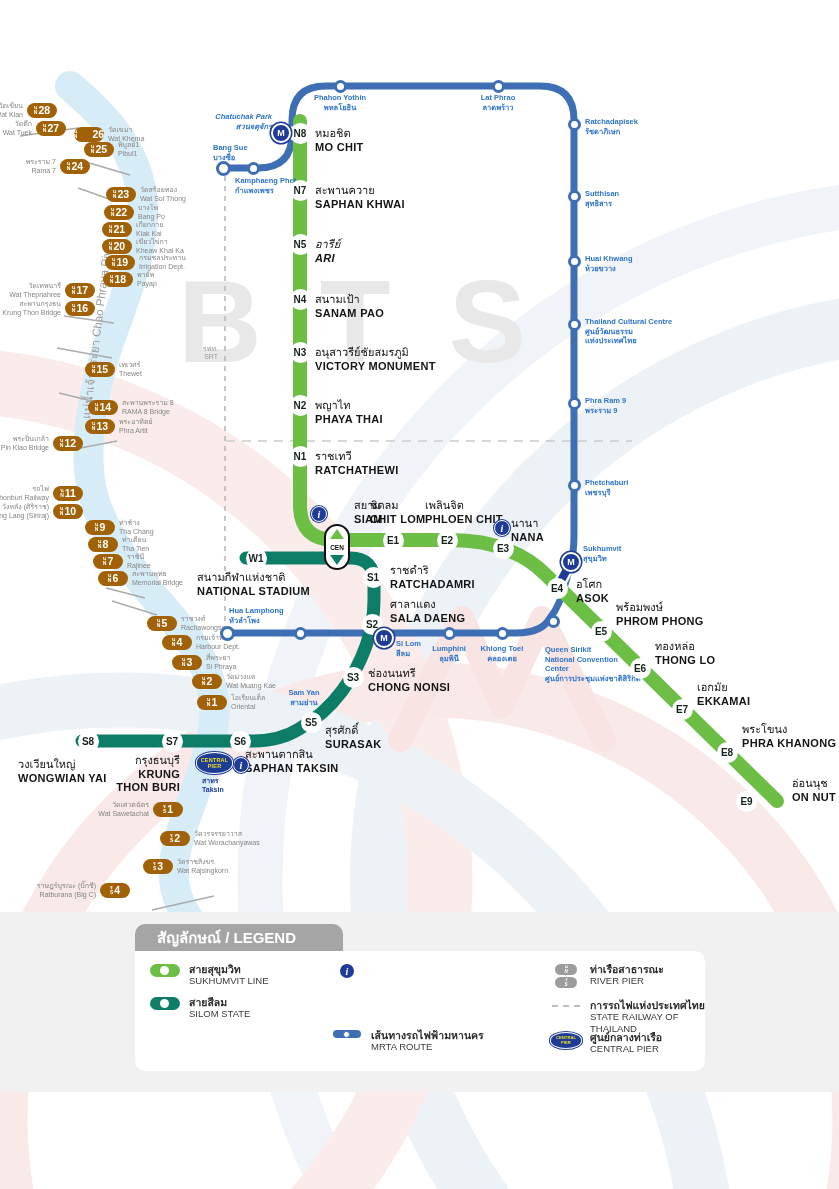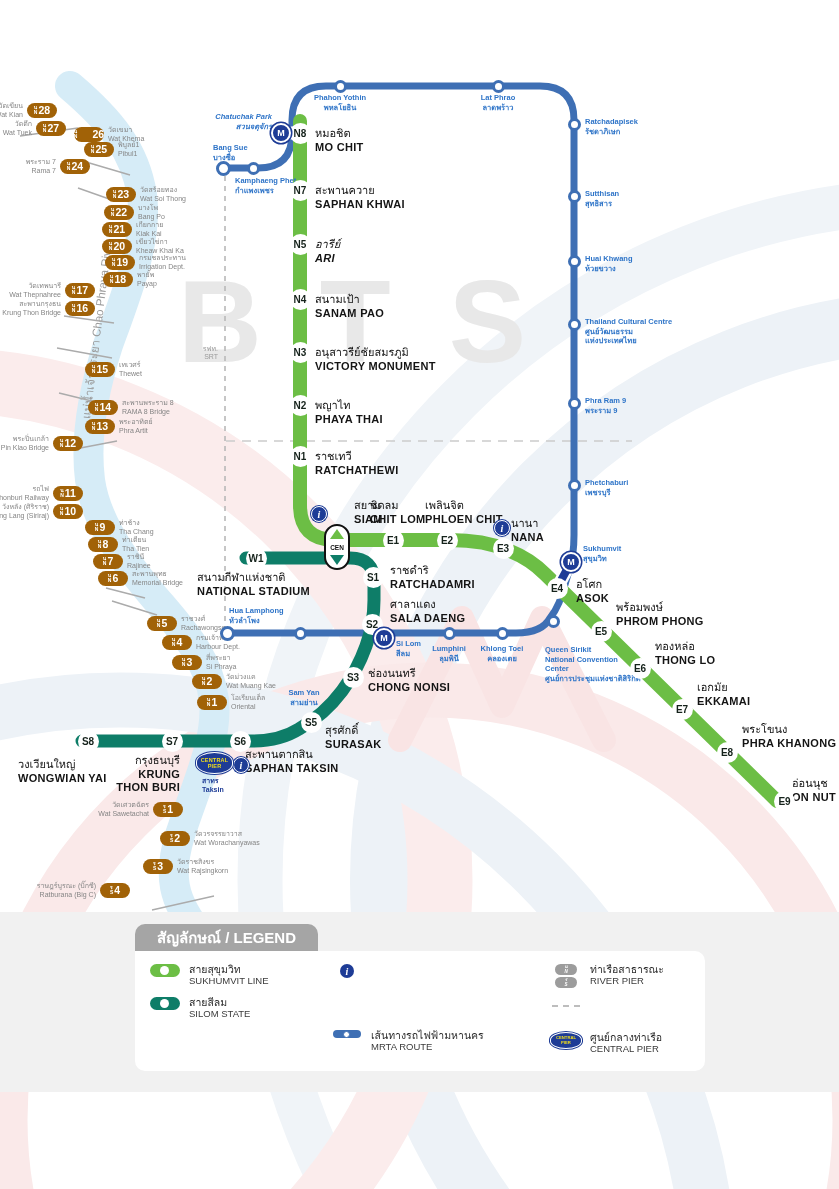--- a/index.html
+++ b/index.html
@@ -55,27 +55,27 @@
   
   .cpier{position:absolute;width:35px;height:20px;border-radius:50%/45%;background:#1E3C96;
          border:1.5px solid #fff;box-shadow:0 0 0 1px #1E3C96;z-index:8;display:flex;
          flex-direction:column;align-items:center;justify-content:center;}
   .cpier div{font-size:5.5px;font-weight:bold;color:#F2DE1C;line-height:6px;letter-spacing:.2px;}
   .cpier-sub{position:absolute;z-index:6;color:#1E3C96;font-size:7px;font-weight:bold;line-height:9px;}
   
   .srtlabel{position:absolute;z-index:3;color:#9a9a9a;font-size:7px;line-height:8px;text-align:right;}
   
   #band{position:absolute;left:0;top:912px;width:839px;height:180px;background:#F1F1F1;z-index:9;}
-  #legend-tab{position:absolute;left:135px;top:924px;width:183px;height:27px;background:#A5A5A5;
+  #legend-tab{position:absolute;left:135px;top:924px;width:208px;height:27px;background:#A5A5A5;
               border-radius:10px 10px 0 0;color:#fff;font-weight:bold;font-size:15px;z-index:11;
               display:flex;align-items:center;padding-left:22px;box-sizing:border-box;}
   #legend-panel{position:absolute;left:135px;top:951px;width:570px;height:120px;background:#fff;
                 border-radius:0 10px 10px 10px;z-index:10;}
   .lg-item{position:absolute;display:flex;align-items:flex-start;gap:8px;}
-  .lg-txt .th{font-size:10.5px;line-height:12px;color:#2b2b2b;font-weight:normal;}
+  .lg-txt .th{font-size:10.5px;line-height:12px;color:#2b2b2b;font-weight:bold;}
   .lg-txt .en{font-size:9.5px;line-height:12px;color:#3a3a3a;}
   .lg-icon{width:32px;display:flex;justify-content:center;flex-shrink:0;margin-top:1px;}
   .lg-line{width:30px;height:13px;border-radius:7px;position:relative;}
   .lg-line i{position:absolute;left:10px;top:2px;width:9px;height:9px;border-radius:50%;background:#fff;}
   .lg-cen{width:16px;height:28px;border:2px solid #111;border-radius:9px;background:#fff;
           display:flex;flex-direction:column;align-items:center;justify-content:space-between;
           padding:2px 0;box-sizing:border-box;}
   .lg-cen .t{width:0;height:0;border-left:4px solid transparent;border-right:4px solid transparent;border-bottom:6px solid #6CBE45;}
   .lg-cen .c{font-size:4px;font-weight:bold;color:#111;line-height:4px;}
   .lg-cen .b{width:0;height:0;border-left:4px solid transparent;border-right:4px solid transparent;border-top:6px solid #0E7D68;}
@@ -265,20 +265,24 @@
         </div>
       <div class="lg-txt">
           <div class="th">ท่าเรือสาธารณะ</div>
           <div class="en">RIVER PIER</div>
         </div>
     </div>
     <div class="lg-item" style="left:415px;top:48px;">
       <div class="lg-icon">
           <div class="lg-dash"></div>
         </div>
+      <div class="lg-txt">
+          <div class="th">การรถไฟแห่งประเทศไทย</div>
+          <div class="en">STATE RAILWAY OF THAILAND</div>
+        </div>
     </div>
     <div class="lg-item" style="left:415px;top:80px;">
       <div class="lg-icon">
           <div class="lg-cpier">
             <div>CENTRAL</div>
             <div>PIER</div>
           </div>
         </div>
       <div class="lg-txt">
           <div class="th">ศูนย์กลางท่าเรือ</div>
@@ -354,21 +358,21 @@
     <div class="st" style="left: 671.5px; top: 698.5px;">E7</div>
     <div class="stlabel" style="left: 697px; top: 680px;">
       <div class="th">เอกมัย</div>
       <div class="en">EKKAMAI</div>
     </div>
     <div class="st" style="left: 716.5px; top: 741.5px;">E8</div>
     <div class="stlabel" style="left: 742px; top: 722px;">
       <div class="th">พระโขนง</div>
       <div class="en">PHRA KHANONG</div>
     </div>
-    <div class="st" style="left: 774px; top: 790.5px;">E9</div>
+    <div class="st" style="left: 736px; top: 790.5px;">E9</div>
     <div class="stlabel" style="left: 792px; top: 776px;">
       <div class="th">อ่อนนุช</div>
       <div class="en">ON NUT</div>
     </div>
     <div class="st" style="left: 245.5px; top: 547.5px;">W1</div>
     <div class="stlabel" style="left: 197px; top: 570px;">
       <div class="th">สนามกีฬาแห่งชาติ</div>
       <div class="en">NATIONAL STADIUM</div>
     </div>
     <div class="st" style="left: 362.5px; top: 566.5px;">S1</div>

